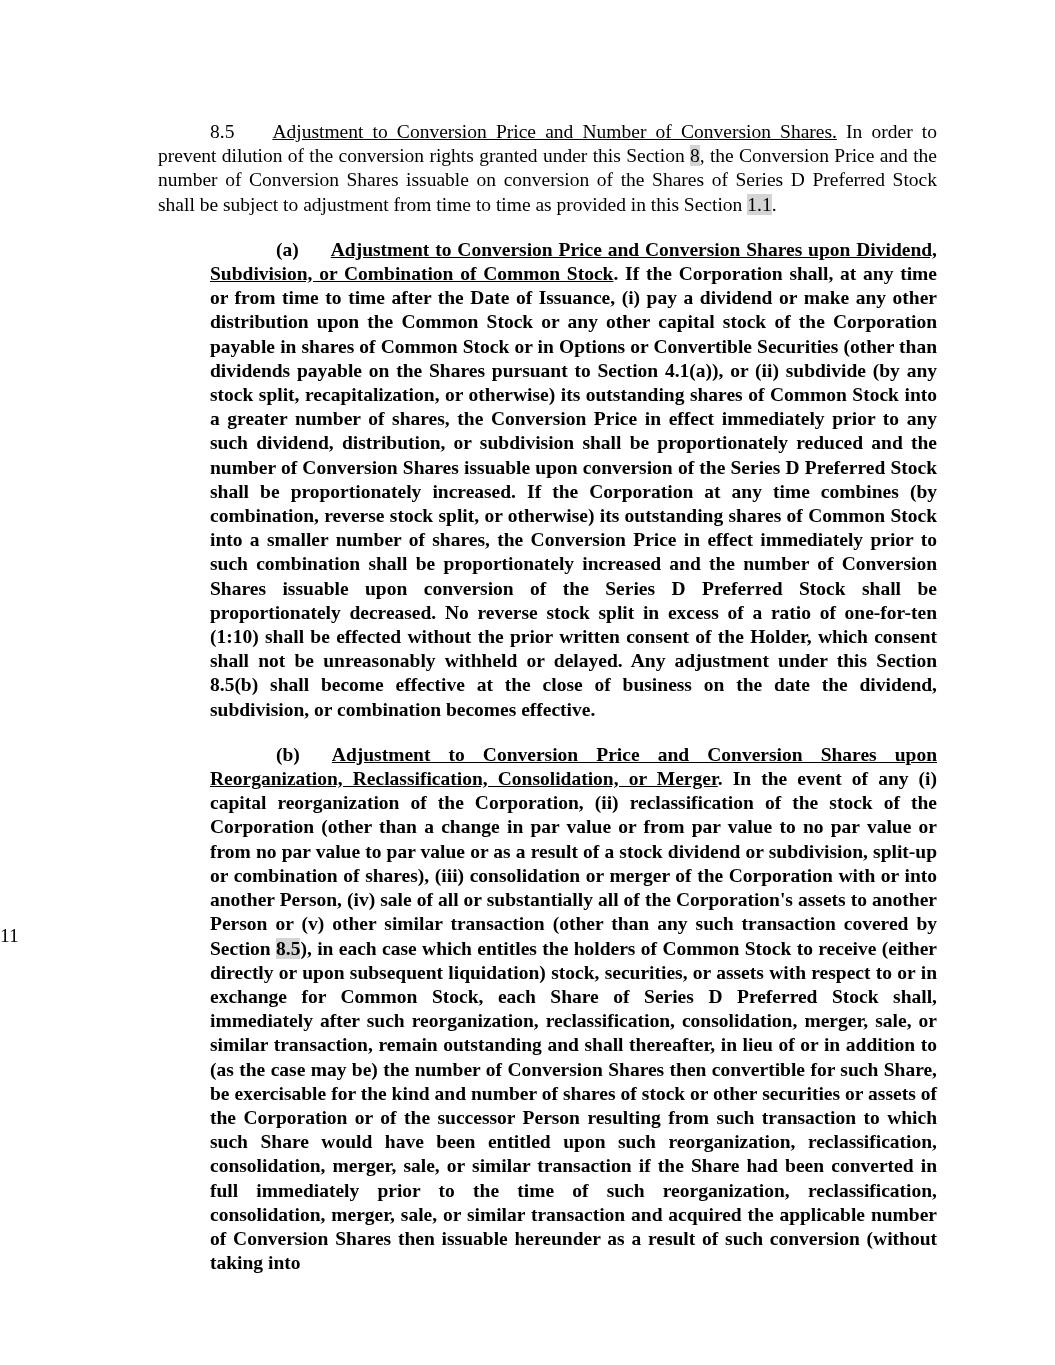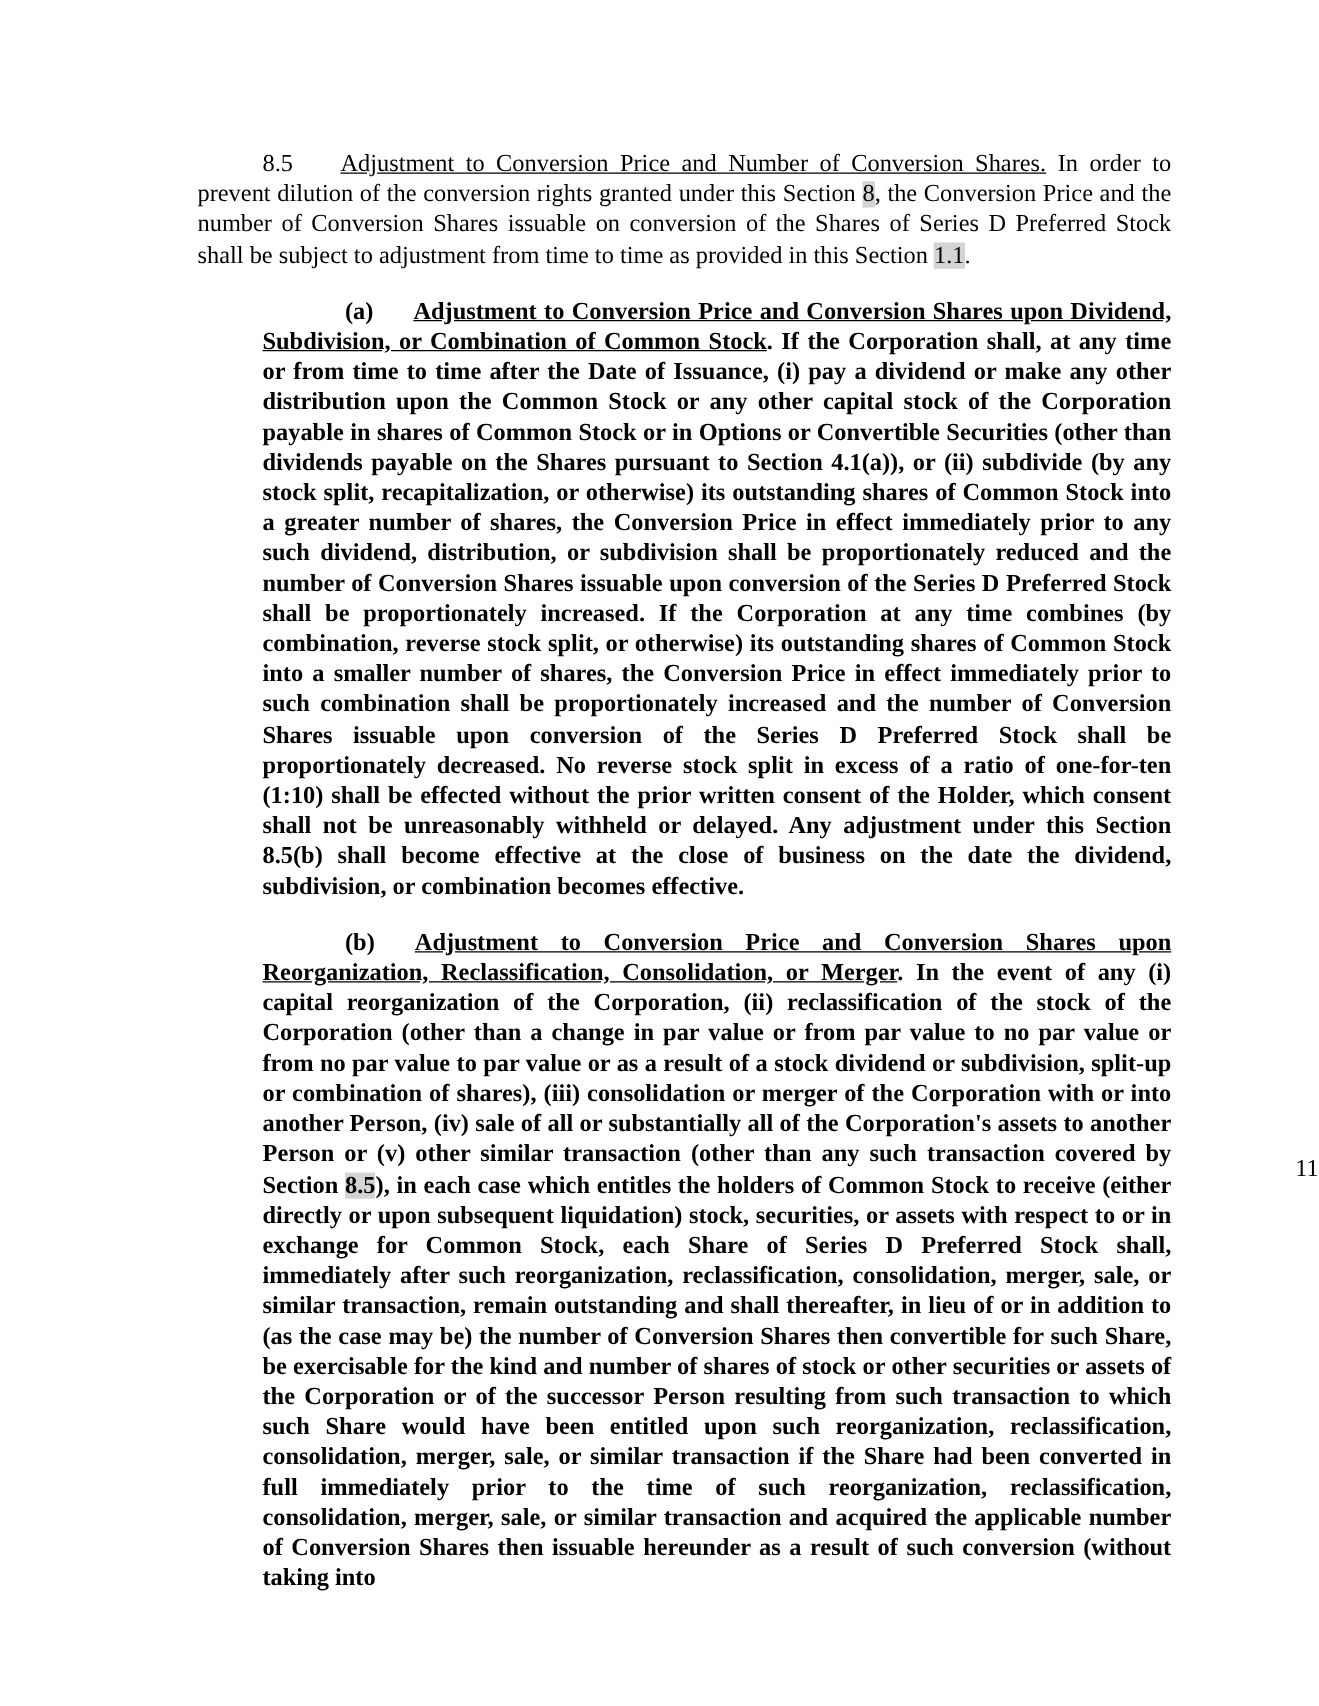--- a/index.html
+++ b/index.html
@@ -58,21 +58,21 @@
     text-decoration: underline;
   }
   .hl {
     background: #d4d4d4;
   }
   .footer {
     position: absolute;
     left: 0;
     right: 0;
     bottom: 72px;
-    text-align: right;
+    text-align: left;
     font-size: 19.5px;
     font-family: "Liberation Serif", "DejaVu Serif", serif;
   }
 </style>
 </head>
 <body>
 
 <div class="page">
 
   <div class="doc-body">

